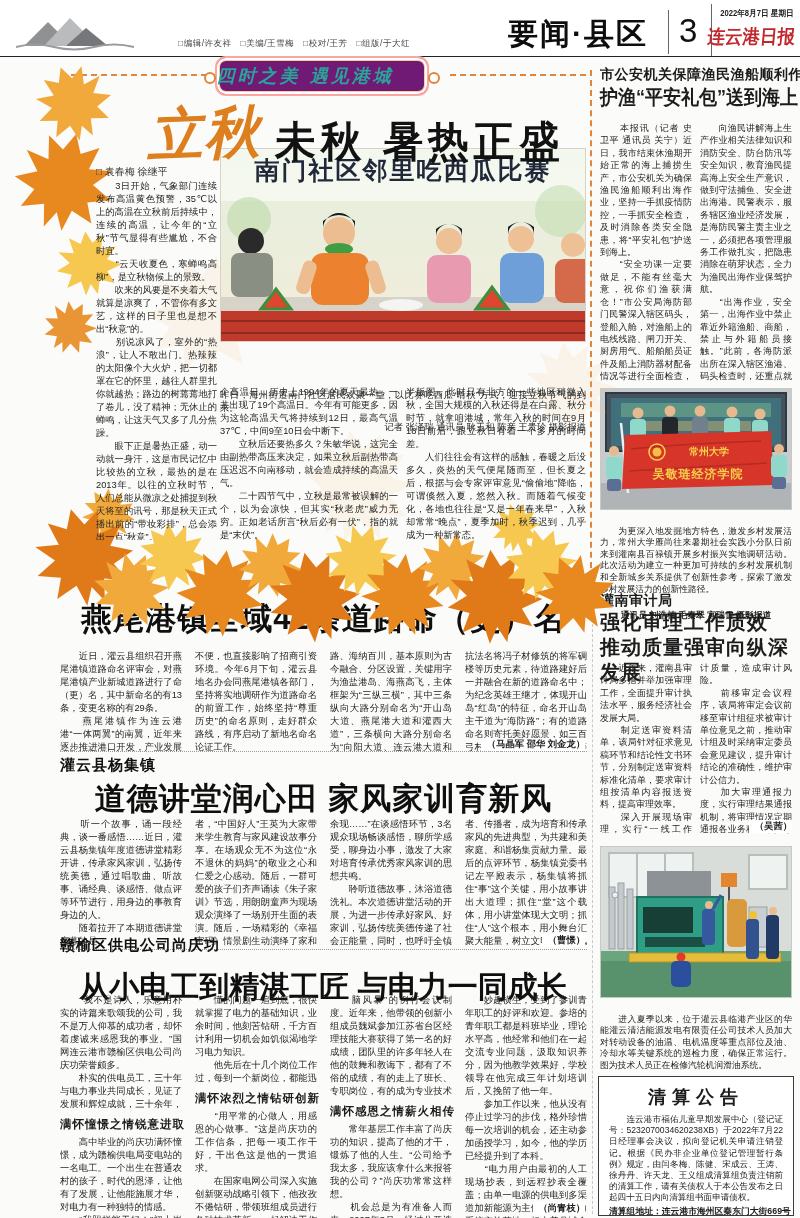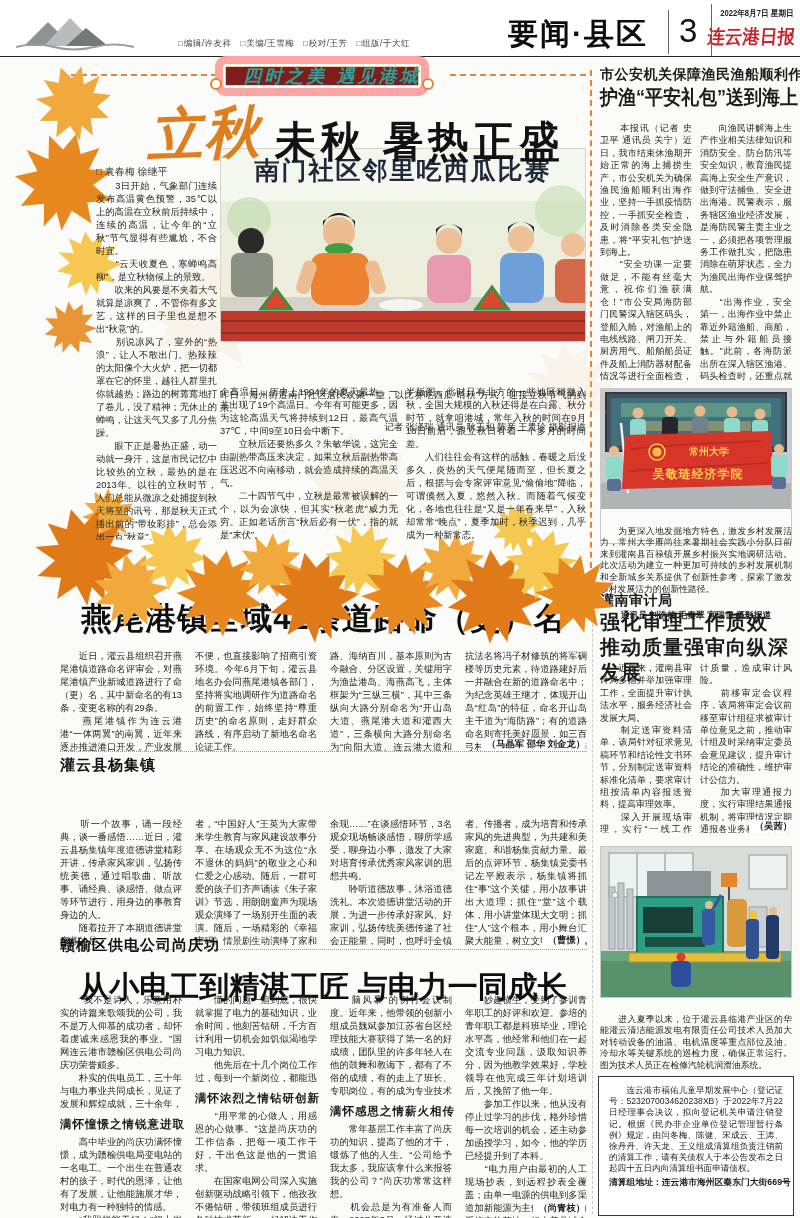--- a/index.html
+++ b/index.html
@@ -17,21 +17,21 @@
   .hdr-div1 { position:absolute; left:668px; top:10px; height:44px; width:1px; background:#666; }
   .hdr-div2 { position:absolute; left:711px; top:4px; height:52px; width:1px; background:#666; }
   .hdr-page { position:absolute; left:679px; top:12px; font-size:33px; font-weight:400; color:#111; }
   .hdr-date { position:absolute; right:6px; top:8px; font-size:8.5px; font-weight:bold; color:#222; transform:scaleX(.9); transform-origin:right; white-space:nowrap; }
   .hdr-mast { position:absolute; right:5px; top:24px; font-size:19px; font-weight:900; color:#c1272d; font-family:"DejaVu Serif",serif; transform:skewX(-5deg) scaleX(.92); transform-origin:right; letter-spacing:0; white-space:nowrap; }
 
   
   .feature { position:absolute; left:55px; top:62px; width:533px; height:540px; }
   .f-dashL { position:absolute; top:12px; left:16px; width:186px; border-top:2px dashed #e0863c; }
   .f-dashR { position:absolute; top:12px; right:2px; width:136px; border-top:2px dashed #e0863c; }
-  .f-frame { position:absolute; top:-6px; left:50%; transform:translateX(-50%); width:214px; height:40px; border:8px solid #fca5a5; border-radius:11px; background:#7f1d1d; display:flex; align-items:center; justify-content:flex-end; z-index:5; box-shadow:inset 0 0 0 2px #fff, inset 0 0 0 3px #f0cf9f; }
+  .f-frame { position:absolute; top:-6px; left:50%; transform:translateX(-50%); width:214px; height:40px; border:2px solid #fca5a5; border-radius:11px; background:#701a75; display:flex; align-items:center; justify-content:flex-start; z-index:5; box-shadow:inset 0 0 0 2px #fff, inset 0 0 0 3px #f0cf9f; }
   .f-frame::before, .f-frame::after { content:""; position:absolute; top:14px; width:8px; height:8px; border:2px solid #e0863c; border-radius:50%; background:#fff; }
   .f-frame::before { left:-13px; } .f-frame::after { right:-13px; }
   .f-eyebrow { font-family:"DejaVu Serif",serif; font-style:italic; font-weight:bold; font-size:18px; color:#2aa39a; letter-spacing:3px; white-space:nowrap; }
   .f-titlerow { position:absolute; top:34px; left:92px; white-space:nowrap; display:flex; align-items:flex-end; z-index:4; transform:scaleX(.97); transform-origin:left; }
   .f-accent { font-family:"DejaVu Serif",serif; font-size:57px; font-weight:900; color:#dd7f1f; font-style:italic; letter-spacing:2px; transform:rotate(-2deg); }
   .f-main { font-size:42px; font-weight:900; color:#121212; letter-spacing:5px; margin-left:14px; margin-bottom:3px; }
   .f-byline { position:absolute; top:103px; left:41px; font-size:10px; color:#333; z-index:4; }
   .f-leftcol { position:absolute; top:118px; left:41px; width:121px; height:360px; z-index:3; }
   .f-photo { position:absolute; top:86px; left:165px; width:366px; height:194px; z-index:3; overflow:hidden; border:1px solid #d8d2c6; }
   .wm-banner { position:absolute; top:5px; left:0; right:0; text-align:center; font-size:25px; font-weight:900; color:#0f172a; letter-spacing:2px; opacity:.92; z-index:2; white-space:nowrap; }
@@ -210,20 +210,21 @@
     <div class="bodytext">路、海纳百川，基本原则为古今融合、分区设置，关键用字为渔盐港岛、海燕高飞，主体框架为“三纵三横”，其中三条纵向大路分别命名为“开山岛大道、燕尾港大道和灌西大道”，三条横向大路分别命名为“向阳大道、连云港大道和海滨大道”，既体现了燕尾南港悠久的历史，也体现了“一带一路”交汇点、海河联运大港的现状，如老城区张謇修建的状元井、</div>
     <div class="bodytext">抗法名将冯子材修筑的将军碉楼等历史元素，待道路建好后一并融合在新的道路命名中；为纪念英雄王继才，体现开山岛“红岛”的特征，命名开山岛主干道为“海防路”；有的道路命名则寄托美好愿景，如三百弓村分别命名“连胜、丰胜”等路名，表达人们通过辛勤努力实现“连连丰收”的愿望。</div>
   </div>
   <div class="sign abs" style="right:2px;top:140px">（马晶军 邵华 刘金龙）</div>
 </section>
 
 <div class="dotrule" style="top:751px"></div>
 
 <section class="art moral" style="top:756px;height:192px">
   <div class="kicker">灌云县杨集镇</div>
+  <h2>道德讲堂润心田  家风家训育新风</h2>
   <div class="m-cols">
     <div class="bodytext">　　听一个故事，诵一段经典，谈一番感悟……近日，灌云县杨集镇年度道德讲堂精彩开讲，传承家风家训，弘扬传统美德，通过唱歌曲、听故事、诵经典、谈感悟、做点评等环节进行，用身边的事教育身边的人。
 　　随着拉开了本期道德讲堂序幕的是</div>
     <div class="bodytext">者，“中国好人”王英为大家带来学生教育与家风建设故事分享。在场观众无不为这位“永不退休的妈妈”的敬业之心和仁爱之心感动。随后，一群可爱的孩子们齐声诵读《朱子家训》节选，用朗朗童声为现场观众演绎了一场别开生面的表演。随后，一场精彩的《幸福密码》情景剧生动演绎了家和万事兴的道理，幽默诙谐的表演具有感染力和吸引力。</div>
     <div class="bodytext">余现……”在谈感悟环节，3名观众现场畅谈感悟，聊所学感受，聊身边小事，激发了大家对培育传承优秀家风家训的思想共鸣。
 　　聆听道德故事，沐浴道德洗礼。本次道德讲堂活动的开展，为进一步传承好家风、好家训，弘扬传统美德传递了社会正能量，同时，也呼吁全镇广大居民群众在生活中成为家风家训的践行</div>
     <div class="bodytext">者、传播者，成为培育和传承家风的先进典型，为共建和美家庭、和谐杨集贡献力量。最后的点评环节，杨集镇党委书记左平殿表示，杨集镇将抓住“事”这个关键，用小故事讲出大道理；抓住“堂”这个载体，用小讲堂体现大文明；抓住“人”这个根本，用小舞台汇聚大能量，树立文明家庭新风尚，推动乡风文明建设。</div>
   </div>
   <div class="sign abs" style="right:2px;top:178px">（曹憬）</div>
 </section>
@@ -269,21 +270,21 @@
   <div class="r-kicker" style="top:4px">市公安机关保障渔民渔船顺利作业</div>
   <div class="police-hl">护渔“平安礼包”送到海上</div>
   <div class="police-cols">
     <div class="bodytext">　　本报讯（记者 史卫平 通讯员 关宁）近日，我市结束休渔期开始正常的海上捕捞生产，市公安机关为确保渔民渔船顺利出海作业，坚持一手抓疫情防控，一手抓安全检查，及时消除各类安全隐患，将“平安礼包”护送到海上。
 　　“安全功课一定要做足，不能有丝毫大意，祝你们渔获满仓！”市公安局海防部门民警深入辖区码头，登船入舱，对渔船上的电线线路、闸刀开关、厨房用气、船舶船员证件及船上消防器材配备情况等进行全面检查，确保渔船不“带病”出海生产，落实好防火、防盗、防风暴等各项安全措施，从根源消除各类海上安全隐患。
 　　海防民警还通过张贴横幅、发放宣传单等多种形式，</div>
     <div class="bodytext">　　向渔民讲解海上生产作业相关法律知识和消防安全、防台防汛等安全知识，教育渔民提高海上安全生产意识，做到守法捕鱼、安全进出海港。民警表示，服务辖区渔业经济发展，是海防民警主责主业之一，必须把各项管理服务工作做扎实，把隐患消除在萌芽状态，全力为渔民出海作业保驾护航。
 　　“出海作业，安全第一，出海作业中禁止靠近外籍渔船、商船，禁止与外籍船员接触。”此前，各海防派出所在深入辖区渔港、码头检查时，还重点就加强海上疫情防控和反偷渡反走私进行了重点宣传，要求船舶在出海之前必须进行人员报备，严禁出海期间私自接货，严禁到疫情严重地区作业，严防出海人员“带病”回港。</div>
   </div>
 
-  <div class="r-photo" style="top:326px;height:156px">
+  <div class="r-photo" style="top:326px;height:122px">
     <svg width="190" height="120" viewBox="0 0 190 120">
       <rect width="190" height="120" fill="#c7cbce"></rect>
       <rect y="94" width="190" height="26" fill="#b0b4b7"></rect>
       <rect x="5" y="4" width="180" height="58" fill="#45525e" stroke="#2e3944" stroke-width="2"></rect>
       <rect x="10" y="9" width="170" height="48" fill="#3f707c"></rect>
       <rect x="20" y="14" width="150" height="14" fill="#6aa489" opacity=".7"></rect>
       <rect x="40" y="32" width="110" height="10" fill="#c8b06a" opacity=".5"></rect>
       <circle cx="37" cy="24" r="5.5" fill="#e6b98e"></circle>
         <rect x="29" y="30" width="16" height="22" rx="4" fill="#8fd9cb"></rect>
       <circle cx="69" cy="22" r="5.5" fill="#e6b98e"></circle>
@@ -361,20 +362,21 @@
       <circle cx="172" cy="64" r="4" fill="#e8bb90"></circle>
       <rect x="165" y="68" width="13" height="44" rx="4" fill="#223b66"></rect>
     </svg>
   </div>
   <div class="r-cap" style="top:940px">
     <span>　　进入夏季以来，位于灌云县临港产业区的华能灌云清洁能源发电有限责任公司技术人员加大对转动设备的油温、电机温度等重点部位及油、冷却水等关键系统的巡检力度，确保正常运行。图为技术人员正在检修汽轮机润滑油系统。</span>
     <div class="r-credit">（高建丽 马兆轩）</div>
   </div>
 
   <div class="notice">
+    <h3>清算公告</h3>
     <div class="nbody">　　连云港市福佑儿童早期发展中心（登记证号：5232070034620238XB）于2022年7月22日经理事会决议，拟向登记机关申请注销登记。根据《民办非企业单位登记管理暂行条例》规定，由闫冬梅、陈健、宋成云、王涛、徐丹丹、许天龙、王义组成清算组负责注销前的清算工作，请有关债权人于本公告发布之日起四十五日内向清算组书面申请债权。</div>
     <div class="nline">清算组地址：连云港市海州区秦东门大街669号</div>
 
   </div>
 </aside>
 
 <div class="vsep-orange"></div>
 <div class="vsep-gray"></div>
 
 </body></html>

